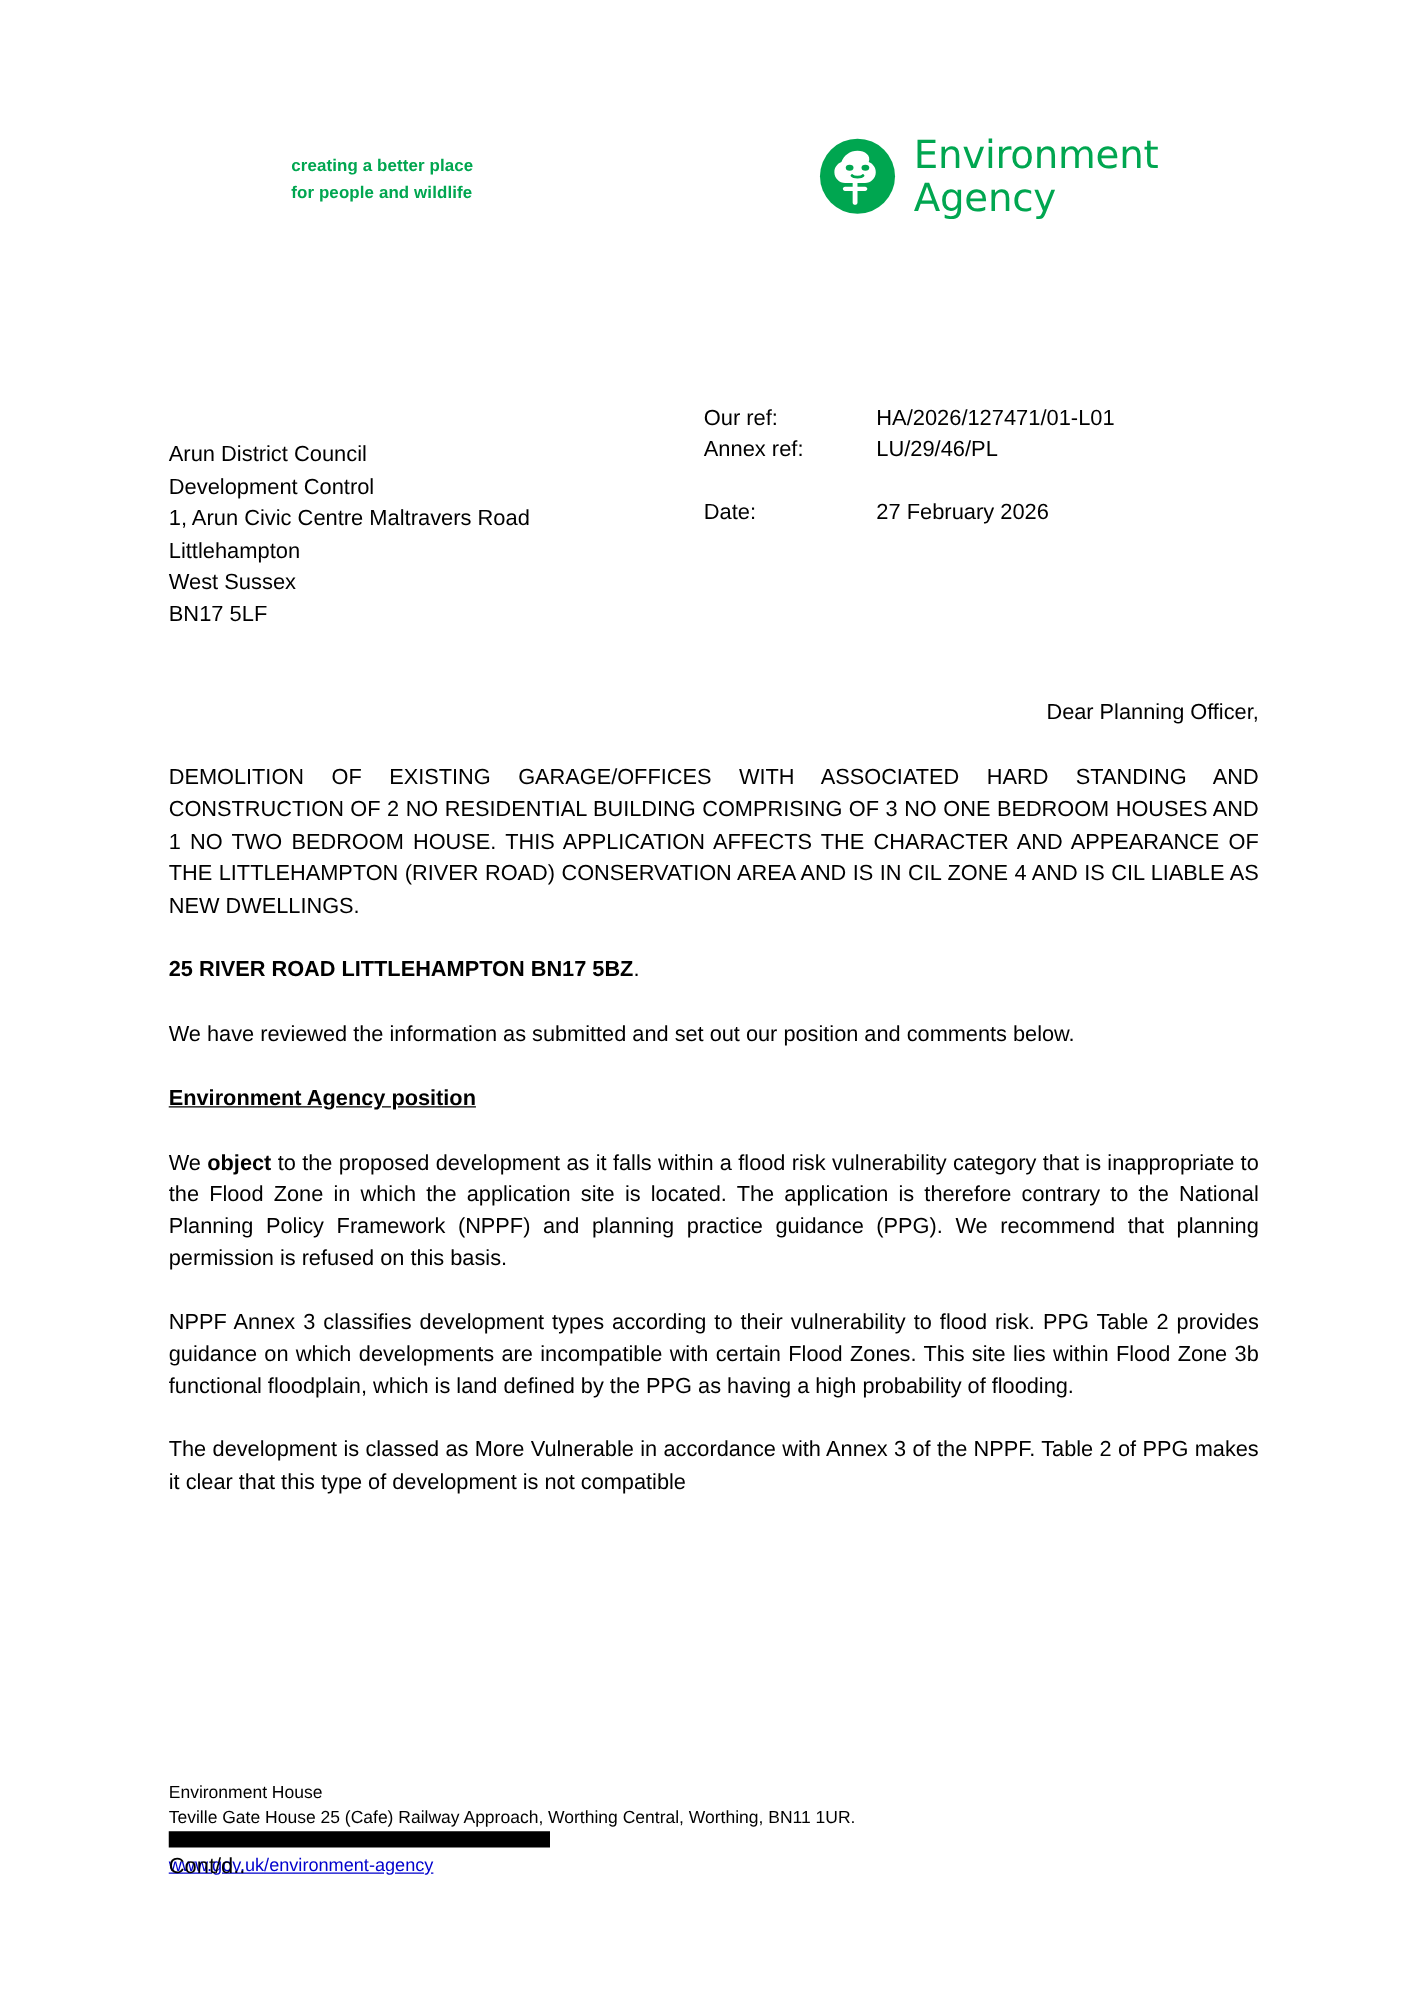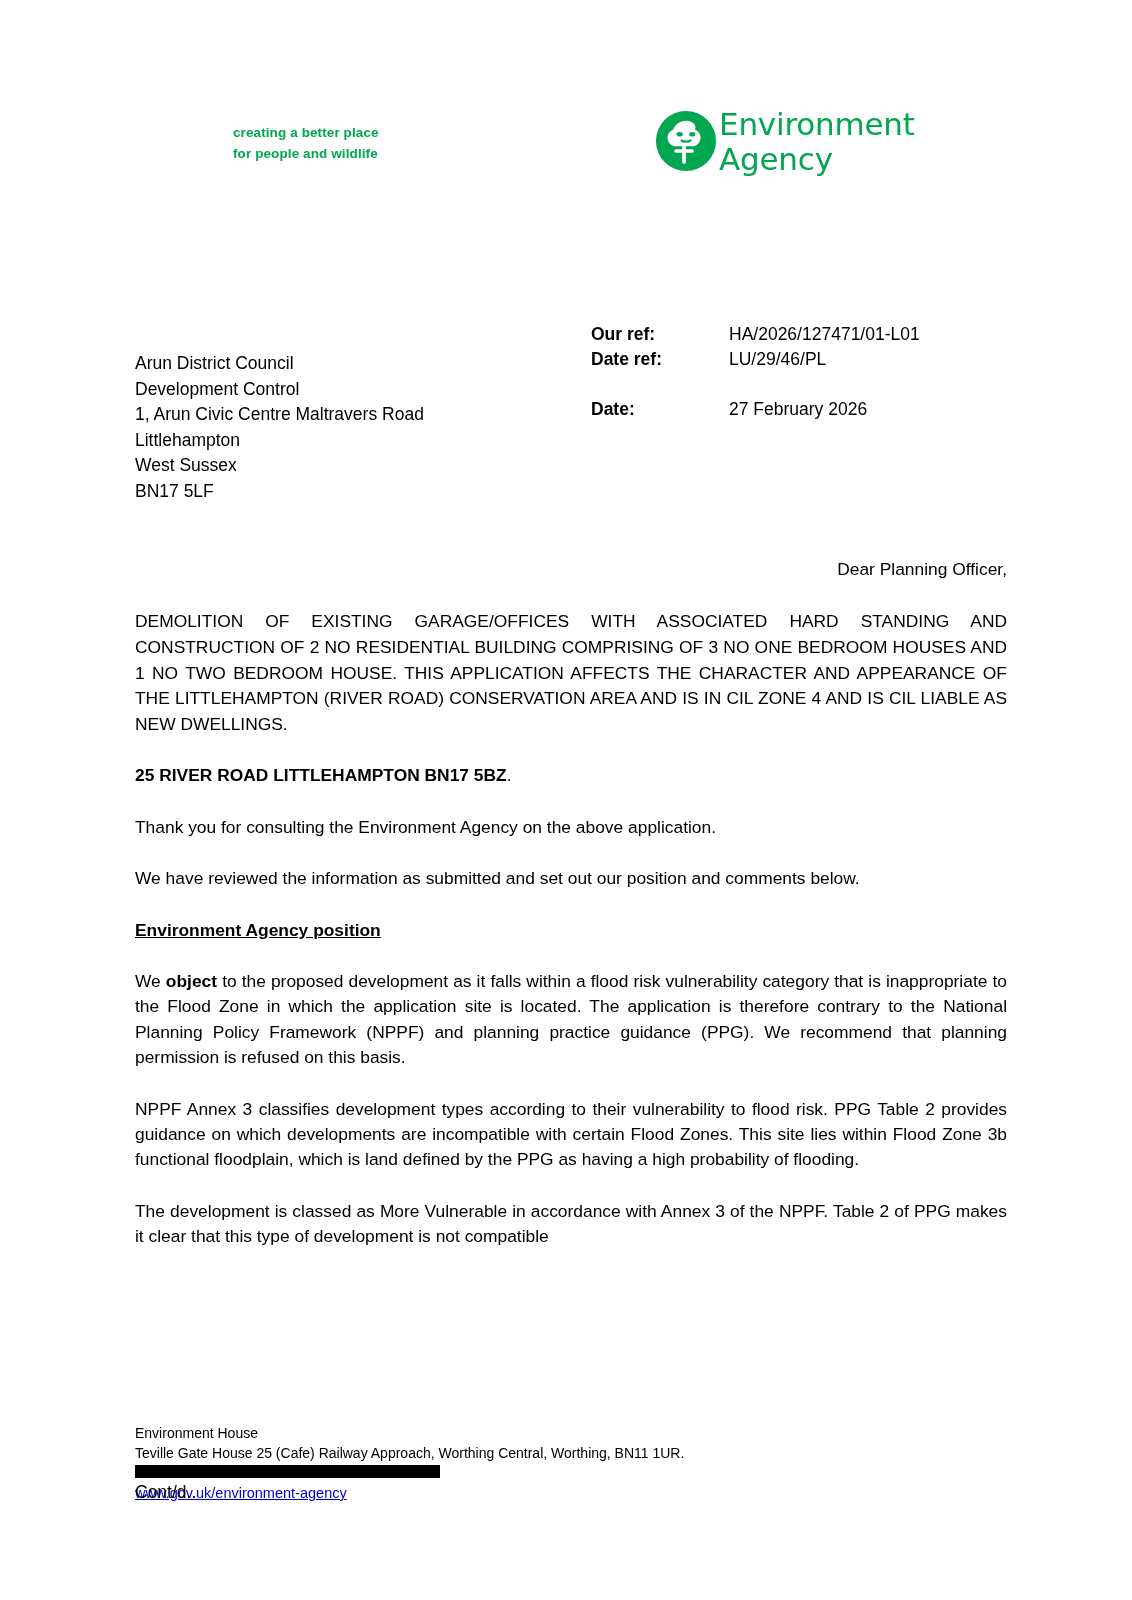--- a/index.html
+++ b/index.html
@@ -43,21 +43,21 @@
     display: flex;
     align-items: flex-start;
   }
   .brand-logo {
     width: 62px;
     height: 62px;
     flex: none;
     margin-top: 2px;
   }
   .brand-text {
-    margin-left: 2px;
+    margin-left: 14px;
     color: #00a650;
     font-size: 31px;
     line-height: 33px;
     font-family: "DejaVu Sans", sans-serif;
     font-weight: 400;
     letter-spacing: -0.2px;
   }
   .brand-text div:nth-child(2) {
     margin-top: 2px;
   }
@@ -67,24 +67,23 @@
     left: 563px;
     top: 322px;
     width: 450px;
     font-size: 17.5px;
     line-height: 25px;
   }
   .refrow {
     display: flex;
   }
   .reflabel {
-    font-weight: bold;
+    font-weight: normal;
     width: 138px;
     flex: none;
-    margin-left: 28px;
   }
   .refvalue {
     flex: 1;
   }
   .refrow.date {
     margin-top: 25px;
   }
   
   .address {
     position: absolute;
@@ -191,21 +190,21 @@
       </div>
     </div>
   </div>
 
   <div class="refblock">
     <div class="refrow">
       <div class="reflabel">Our ref:</div>
       <div class="refvalue">HA/2026/127471/01-L01</div>
     </div>
     <div class="refrow">
-      <div class="reflabel">Date ref:</div>
+      <div class="reflabel">Annex ref:</div>
       <div class="refvalue">LU/29/46/PL</div>
     </div>
     <div class="refrow date">
       <div class="reflabel">Date:</div>
       <div class="refvalue">27 February 2026</div>
     </div>
   </div>
 
   <div class="address">
     <div>Arun District Council</div>
@@ -216,21 +215,20 @@
     <div>BN17 5LF</div>
   </div>
 
   <div class="body">
     <p class="salutation">Dear Planning Officer,</p>
 
     <p class="subject">DEMOLITION OF EXISTING GARAGE/OFFICES WITH ASSOCIATED HARD STANDING AND CONSTRUCTION OF 2 NO RESIDENTIAL BUILDING COMPRISING OF 3 NO ONE BEDROOM HOUSES AND 1 NO TWO BEDROOM HOUSE. THIS APPLICATION AFFECTS THE CHARACTER AND APPEARANCE OF THE LITTLEHAMPTON (RIVER ROAD) CONSERVATION AREA AND IS IN CIL ZONE 4 AND IS CIL LIABLE AS NEW DWELLINGS.</p>
 
     <p class="siteaddress"><span>25 RIVER ROAD LITTLEHAMPTON BN17 5BZ</span><span class="normal">.</span></p>
 
-    <p>Thank you for consulting the Environment Agency on the above application.</p>
 
     <p>We have reviewed the information as submitted and set out our position and comments below.</p>
 
     <p class="section-heading">Environment Agency position</p>
 
     <p><span>We </span><b class="inline">object</b><span> to the proposed development as it falls within a flood risk vulnerability category that is inappropriate to the Flood Zone in which the application site is located. The application is therefore contrary to the National Planning Policy Framework (NPPF) and planning practice guidance (PPG). We recommend that planning permission is refused on this basis.</span></p>
 
 
     <p>NPPF Annex 3 classifies development types according to their vulnerability to flood risk. PPG Table 2 provides guidance on which developments are incompatible with certain Flood Zones. This site lies within Flood Zone 3b functional floodplain, which is land defined by the PPG as having a high probability of flooding.</p>
 

